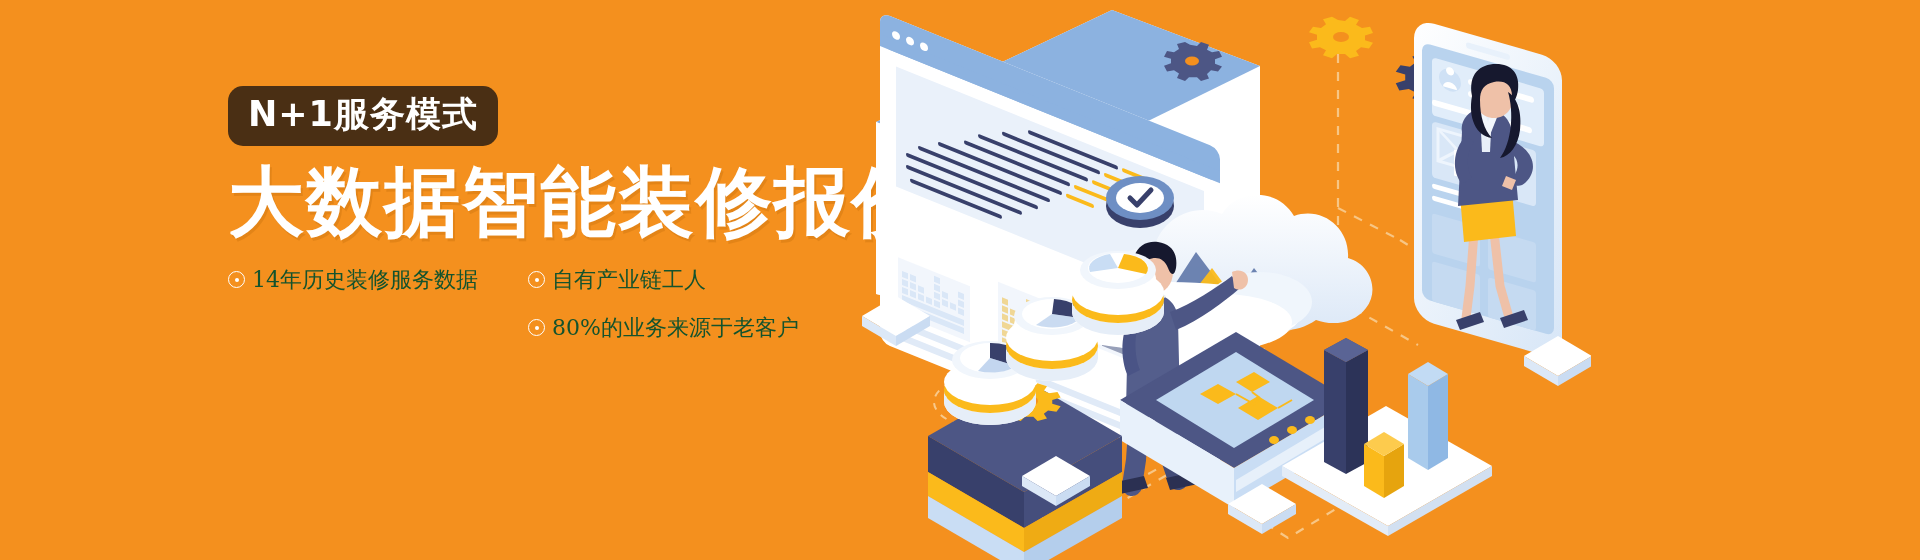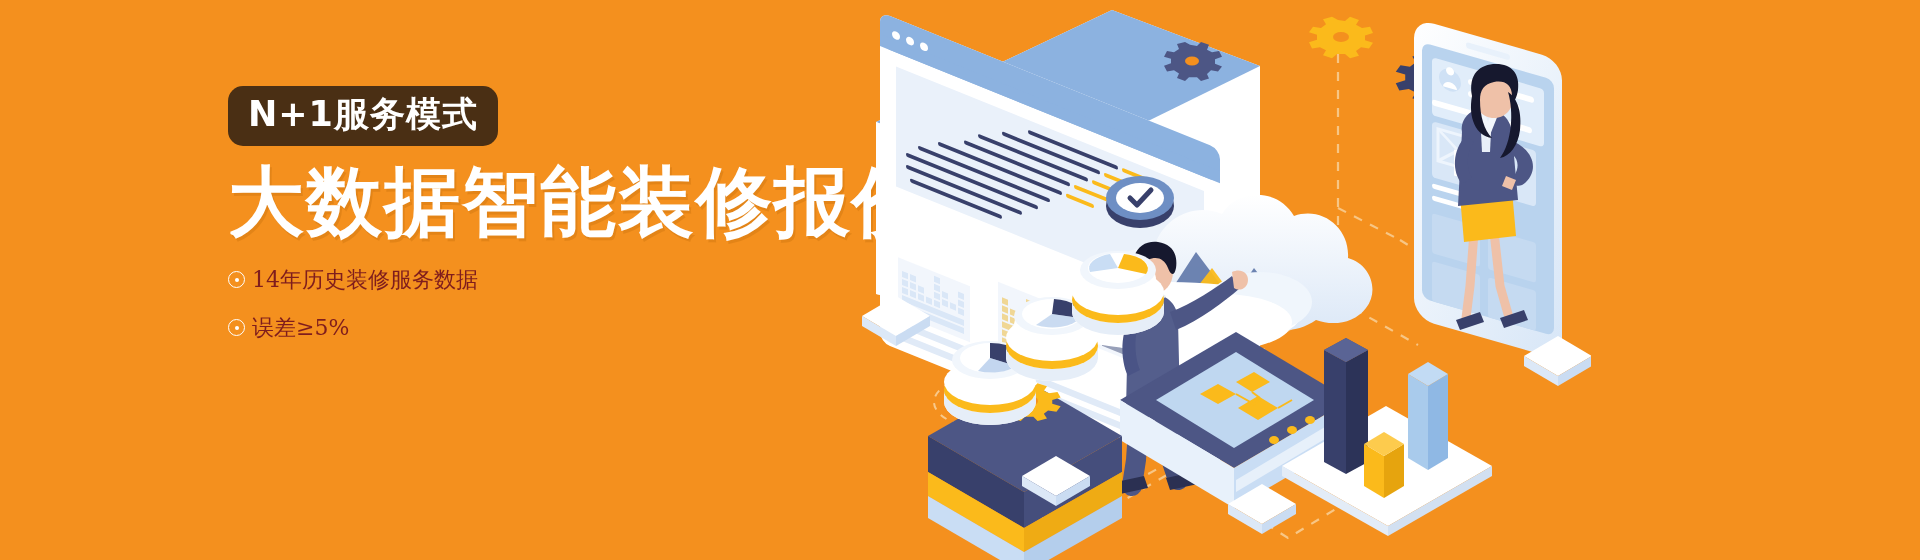--- a/index.html
+++ b/index.html
@@ -44,21 +44,21 @@
   .bullets{
     margin-top:26px;
     display:flex;
     flex-wrap:wrap;
     width:620px;
   }
   .bcol{display:flex;flex-direction:column;}
   .bcol.left{width:300px;}
   .bcol.right{width:300px;}
   .bullet{
-    color:#7f1d1d;
+    color:#14532d;
     font-size:22px;
     line-height:1;
     margin-bottom:26px;
     white-space:nowrap;
     font-family:"DejaVu Serif","Liberation Serif",serif;
     display:flex;align-items:center;
   }
   .bullet .dot{
     display:inline-block;
     width:15px;height:15px;
@@ -89,26 +89,32 @@
 
     <div class="headline">大数据智能装修报价</div>
 
     <div class="bullets">
 
       <div class="bcol left">
         <div class="bullet">
           <span class="dot"></span>
           <span>14年历史装修服务数据</span>
         </div>
+      </div>
+
+      <div class="bcol right">
         <div class="bullet">
           <span class="dot"></span>
-          <span>误差≥5%</span>
+          <span>自有产业链工人</span>
+        </div>
+        <div class="bullet">
+          <span class="dot"></span>
+          <span>80%的业务来源于老客户</span>
         </div>
       </div>
-
 
     </div>
   </div>
 
   <div class="art">
     <svg width="1080" height="560" viewBox="0 0 1080 560" xmlns="http://www.w3.org/2000/svg">
       <defs>
         <linearGradient id="gCloud" x1="0" y1="0" x2="0" y2="1">
           <stop offset="0" stop-color="#FFFFFF"></stop>
             <stop offset="1" stop-color="#DCE8F7"></stop>

